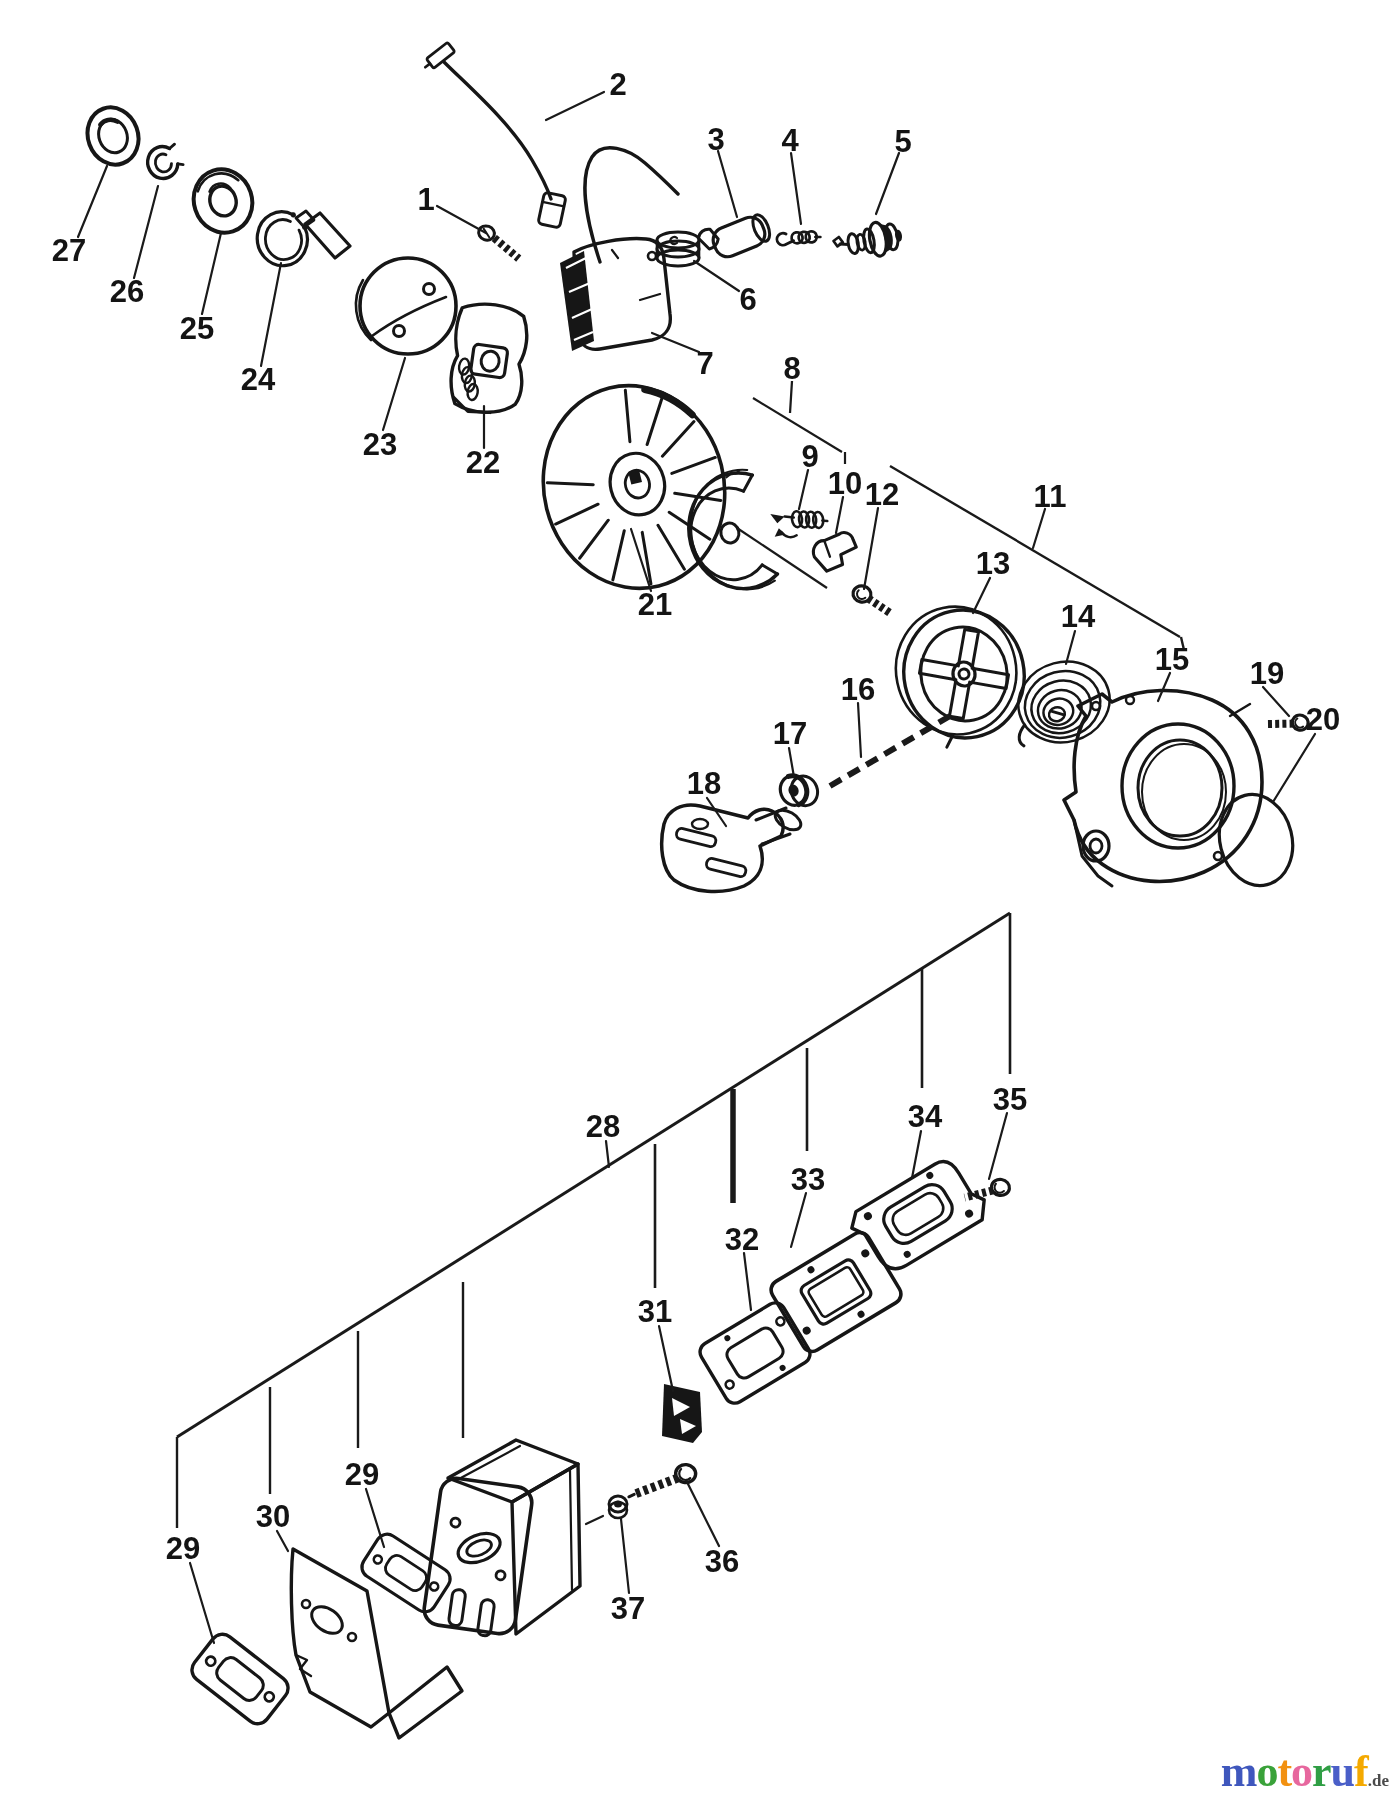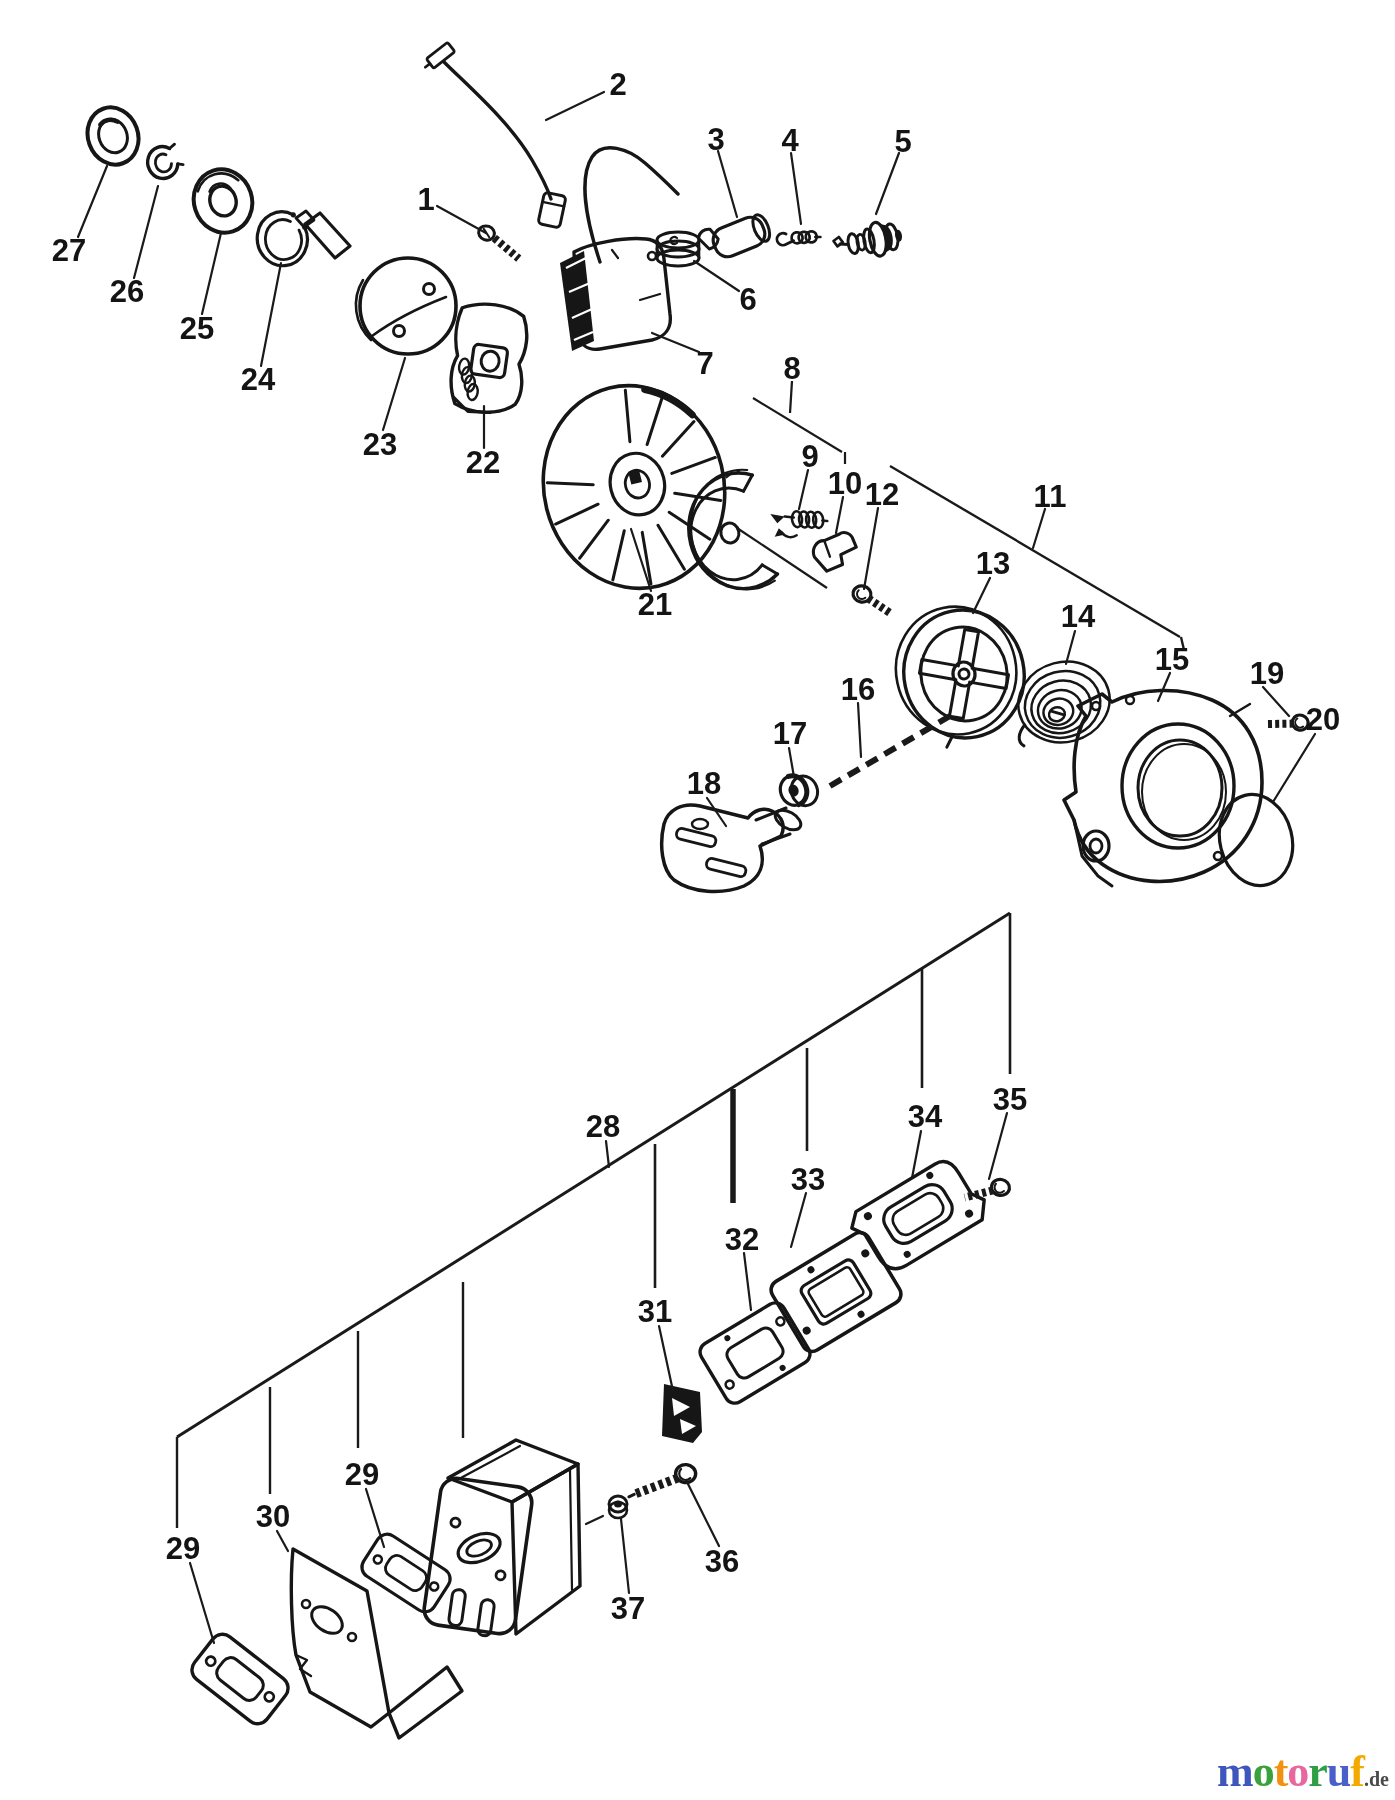--- a/index.html
+++ b/index.html
@@ -15,21 +15,21 @@
     fill:#141414;text-anchor:middle;
   }
   .leader{stroke:#1a1a1a;stroke-width:2.2;stroke-linecap:round;fill:none;}
   .aux{stroke:#1a1a1a;stroke-linecap:butt;fill:none;}
   .logo{
     position:absolute;right:6px;bottom:6px;
     font-family:"Liberation Serif",serif;font-weight:700;font-size:44px;
     letter-spacing:-1px;line-height:1;user-select:none;
   }
   .logo-suffix{
-    font-size:20px;font-weight:700;color:#4a4a4a;letter-spacing:0;
+    font-size:17px;font-weight:700;color:#4a4a4a;letter-spacing:0;
   }
 </style>
 </head>
 <body>
 
 <svg id="diagram-svg" width="1395" height="1800" viewBox="0 0 1395 1800">
 
   <g transform="translate(113,136) rotate(-20)">
     <ellipse class="ln" rx="25" ry="29" stroke-width="4"></ellipse>
     <ellipse class="ln" rx="14" ry="17" stroke-width="3"></ellipse>

